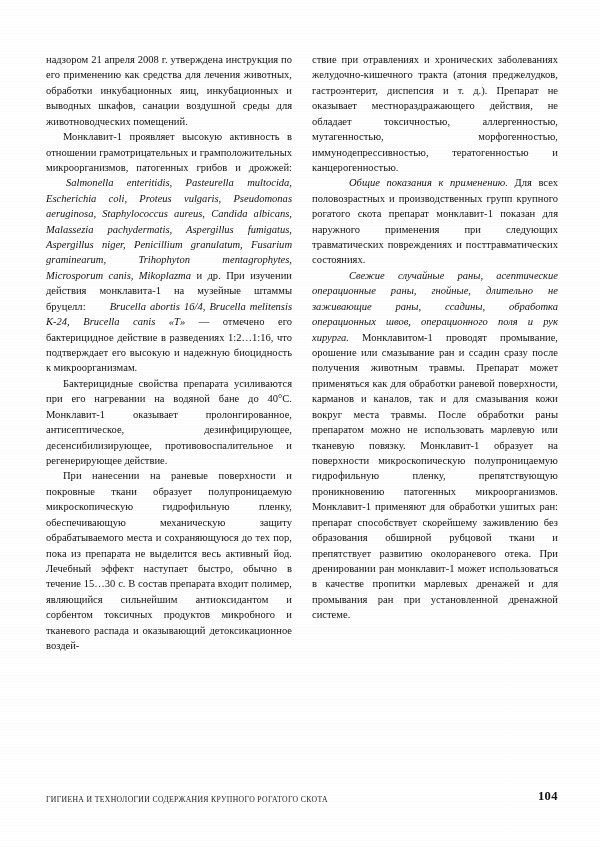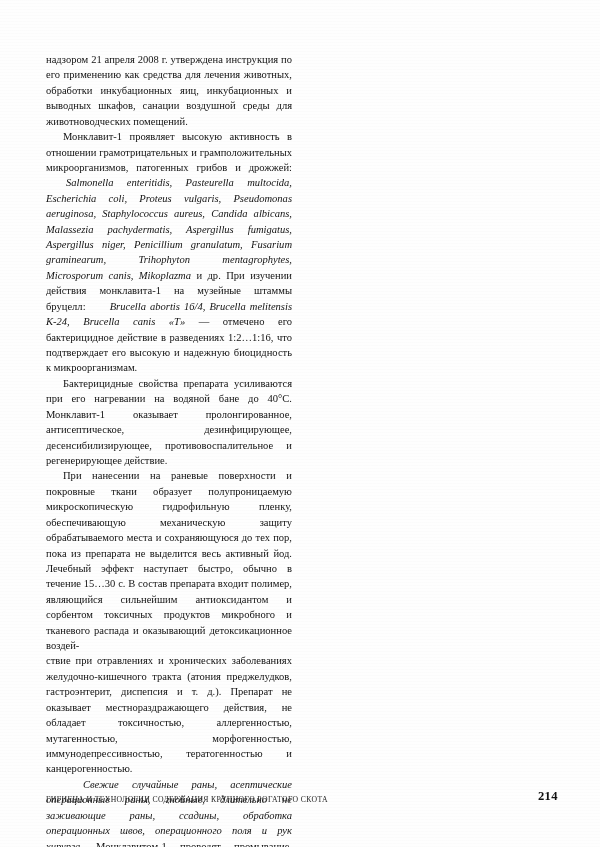--- a/index.html
+++ b/index.html
@@ -27,21 +27,20 @@
   }
 
   
   .columns {
     position: absolute;
     left: 46px;
     top: 52px;
     width: 512px;
     height: 722px;
     display: flex;
-    flex-direction: column;
     justify-content: space-between;
   }
 
   .col {
     width: 246px;
     font-size: 10.55px;
     line-height: 15.42px;
     text-align: justify;
     text-justify: inter-word;
     hyphens: manual;
@@ -104,23 +103,24 @@
 
   <div class="columns">
     <div class="col" id="col-left">
         <p class="cont"><span>надзором 21 апреля 2008 г. утверждена инструкция по его применению как средства для лечения животных, обработки инкубационных яиц, инкубационных и выводных шкафов, санации воздушной среды для животноводческих помещений.</span></p>
         <p><span>Монклавит-1 проявляет высокую активность в отношении грамотрицательных и грамположительных микроорганизмов, патогенных грибов и дрожжей: </span><i>Salmonella enteritidis, Pasteurella multocida, Escherichia coli, Proteus vulgaris, Pseudomonas aeruginosa, Staphylococcus aureus, Candida albicans, Malassezia pachydermatis, Aspergillus fumigatus, Aspergillus niger, Penicillium granulatum, Fusarium graminearum, Trihophyton mentagrophytes, Microsporum canis, Mikoplazma</i><span> и др. При изучении действия монклавита-1 на музейные штаммы бруцелл: </span><i>Brucella abortis 16/4, Brucella melitensis K-24, Brucella canis «T»</i><span> — отмечено его бактерицидное действие в разведениях 1:2…1:16, что подтверждает его высокую и надежную биоцидность к микроорганизмам.</span></p>
         <p><span>Бактерицидные свойства препарата усиливаются при его нагревании на водяной бане до 40°С. Монклавит-1 оказывает пролонгированное, антисептическое, дезинфицирующее, десенсибилизирующее, противовоспалительное и регенерирующее действие.</span></p>
         <p><span>При нанесении на раневые поверхности и покровные ткани образует полупроницаемую микроскопическую гидрофильную пленку, обеспечивающую механическую защиту обрабатываемого места и сохраняющуюся до тех пор, пока из препарата не выделится весь активный йод. Лечебный эффект наступает быстро, обычно в течение 15…30 с. В состав препарата входит полимер, являющийся сильнейшим антиоксидантом и сорбентом токсичных продуктов микробного и тканевого распада и оказывающий детоксикационное воздей-</span></p>
       </div>
     <div class="col" id="col-right">
         <p class="cont"><span>ствие при отравлениях и хронических заболеваниях желудочно-кишечного тракта (атония преджелудков, гастроэнтерит, диспепсия и т. д.). Препарат не оказывает местнораздражающего действия, не обладает токсичностью, аллергенностью, мутагенностью, морфогенностью, иммунодепрессивностью, тератогенностью и канцерогенностью.</span></p>
+        <p><i>Общие показания к применению.</i><span> Для всех половозрастных и производственных групп крупного рогатого скота препарат монклавит-1 показан для наружного применения при следующих травматических повреждениях и посттравматических состояниях.</span></p>
         <p><i>Свежие случайные раны, асептические операционные раны, гнойные, длительно не заживающие раны, ссадины, обработка операционных швов, операционного поля и рук хирурга.</i><span> Монклавитом-1 проводят промывание, орошение или смазывание ран и ссадин сразу после получения животным травмы. Препарат может применяться как для обработки раневой поверхности, карманов и каналов, так и для смазывания кожи вокруг места травмы. После обработки раны препаратом можно не использовать марлевую или тканевую повязку. Монклавит-1 образует на поверхности микроскопическую полупроницаемую гидрофильную пленку, препятствующую проникновению патогенных микроорганизмов. Монклавит-1 применяют для обработки ушитых ран: препарат способствует скорейшему заживлению без образования обширной рубцовой ткани и препятствует развитию околораневого отека. При дренировании ран монклавит-1 может использоваться в качестве пропитки марлевых дренажей и для промывания ран при установленной дренажной системе.</span></p>
       </div>
   </div>
 
   <div class="footer">
     <span class="footer-title">ГИГИЕНА И ТЕХНОЛОГИИ СОДЕРЖАНИЯ КРУПНОГО РОГАТОГО СКОТА</span>
-    <span class="footer-page">214</span>
+    <span class="footer-page">104</span>
   </div>
 
   <div class="grain"></div>
 </div>
 
 </body></html>

